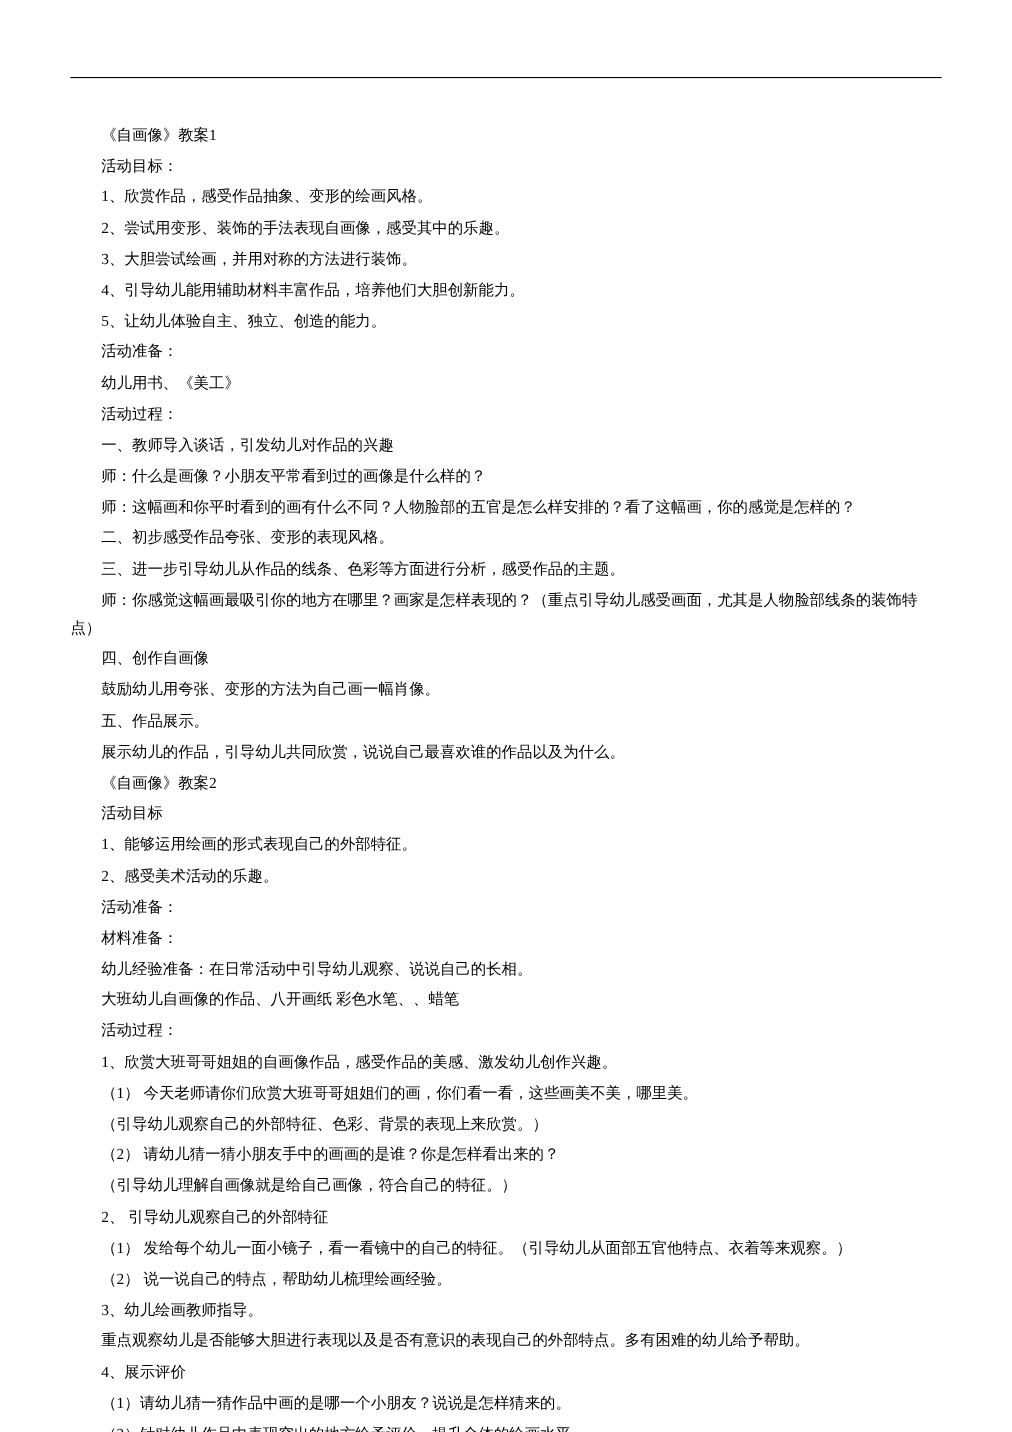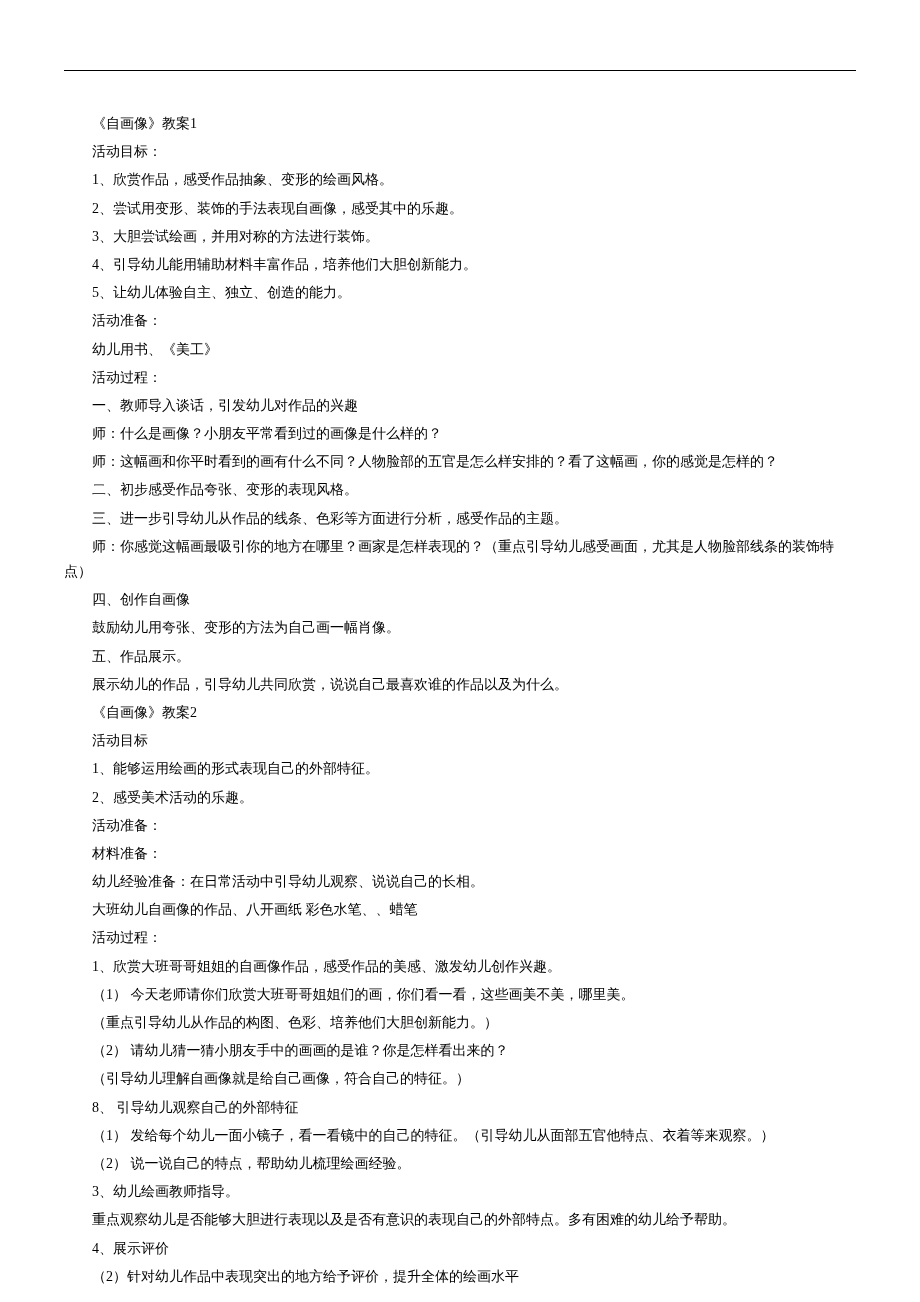--- a/index.html
+++ b/index.html
@@ -53,24 +53,25 @@
       <div class="line">活动目标</div>
       <div class="line">1、能够运用绘画的形式表现自己的外部特征。</div>
       <div class="line">2、感受美术活动的乐趣。</div>
       <div class="line">活动准备：</div>
       <div class="line">材料准备：</div>
       <div class="line">幼儿经验准备：在日常活动中引导幼儿观察、说说自己的长相。</div>
       <div class="line">大班幼儿自画像的作品、八开画纸 彩色水笔、、蜡笔</div>
       <div class="line">活动过程：</div>
       <div class="line">1、欣赏大班哥哥姐姐的自画像作品，感受作品的美感、激发幼儿创作兴趣。</div>
       <div class="line">（1） 今天老师请你们欣赏大班哥哥姐姐们的画，你们看一看，这些画美不美，哪里美。</div>
-      <div class="line">（重点引导幼儿从作品的构图、色彩、培养他们大胆创新能力。）</div>
+      <div class="line">（引导幼儿观察自己的外部特征、色彩、背景的表现上来欣赏。）</div>
       <div class="line">（2） 请幼儿猜一猜小朋友手中的画画的是谁？你是怎样看出来的？</div>
       <div class="line">（引导幼儿理解自画像就是给自己画像，符合自己的特征。）</div>
-      <div class="line">8、 引导幼儿观察自己的外部特征</div>
+      <div class="line">2、 引导幼儿观察自己的外部特征</div>
       <div class="line">（1） 发给每个幼儿一面小镜子，看一看镜中的自己的特征。（引导幼儿从面部五官他特点、衣着等来观察。）</div>
       <div class="line">（2） 说一说自己的特点，帮助幼儿梳理绘画经验。</div>
       <div class="line">3、幼儿绘画教师指导。</div>
       <div class="line">重点观察幼儿是否能够大胆进行表现以及是否有意识的表现自己的外部特点。多有困难的幼儿给予帮助。</div>
       <div class="line">4、展示评价</div>
+      <div class="line">（1）请幼儿猜一猜作品中画的是哪一个小朋友？说说是怎样猜来的。</div>
       <div class="line">（2）针对幼儿作品中表现突出的地方给予评价，提升全体的绘画水平</div>
     </div>
 </div>
 
 </body></html>

